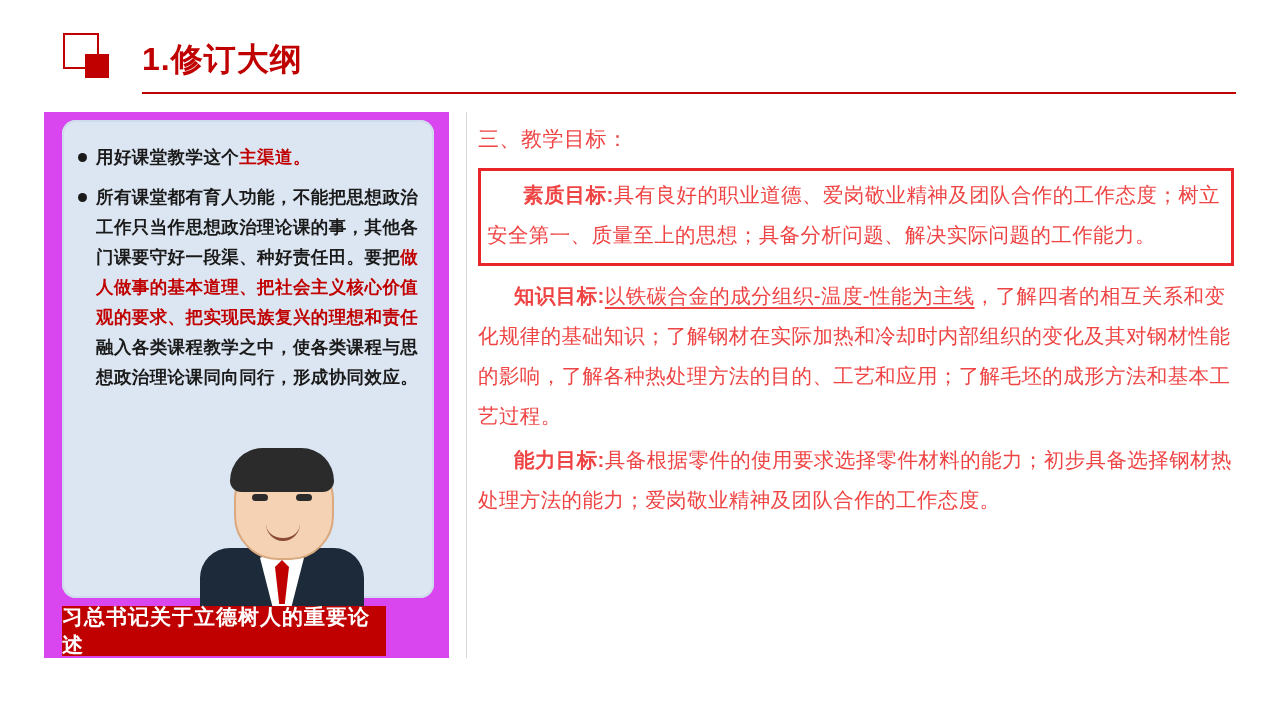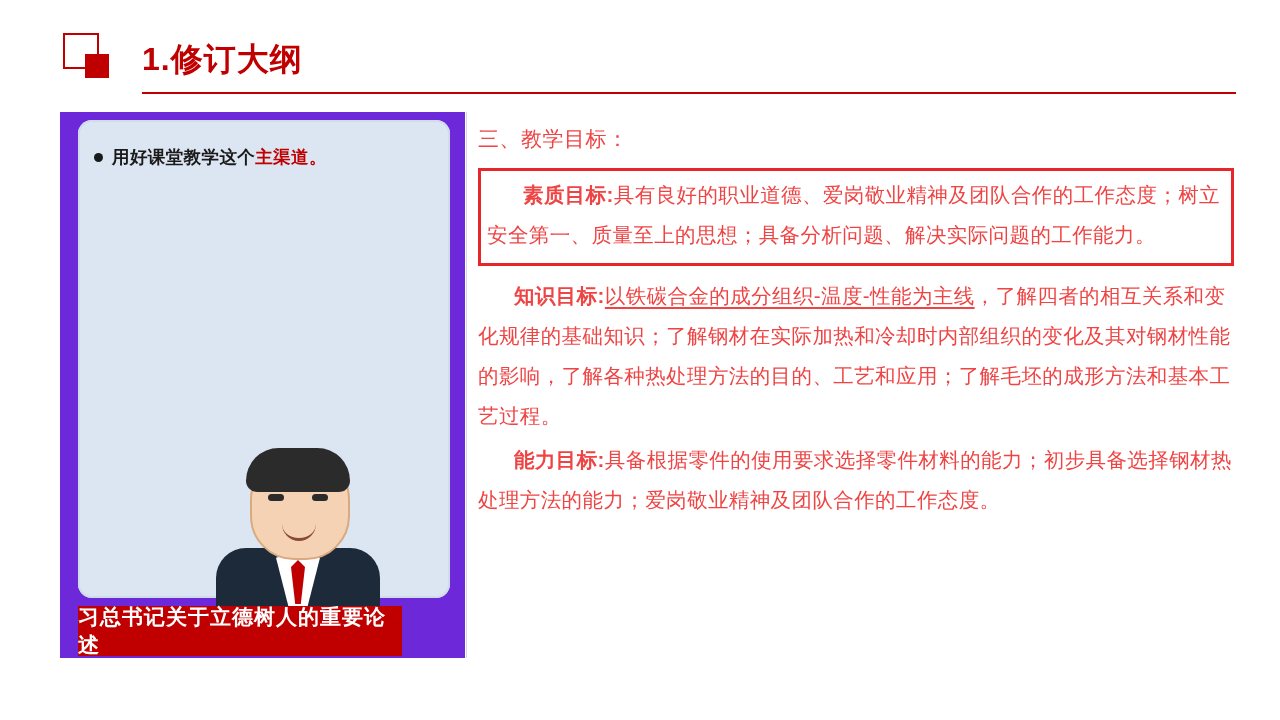--- a/index.html
+++ b/index.html
@@ -62,25 +62,25 @@
     left: 134px;
     top: 92px;
     width: 1094px;
     height: 2px;
     background: #c00000;
   }
 
   
   .left-panel {
     position: absolute;
-    left: 60px;
+    left: 44px;
     top: 112px;
     width: 405px;
     height: 546px;
-    background: #6d28d9;
+    background: #d946ef;
     overflow: hidden;
   }
   .quote-card {
     position: absolute;
     left: 18px;
     top: 8px;
     width: 372px;
     height: 478px;
     background: #dce6f2;
     border-radius: 14px;
@@ -269,20 +269,26 @@
   <div class="quote-card">
     <div class="bullet-list">
 
       <div class="bullet-row">
         <div class="dot"></div>
         <div class="bullet-text">
           <span>用好课堂教学这个</span><span class="hl-red">主渠道。</span>
         </div>
       </div>
 
+      <div class="bullet-row">
+        <div class="dot"></div>
+        <div class="bullet-text">
+          <span>所有课堂都有育人功能，不能把思想政治工作只当作思想政治理论课的事，其他各门课要守好一段渠、种好责任田。要把</span><span class="hl-red">做人做事的基本道理、把社会主义核心价值观的要求、把实现民族复兴的理想和责任</span><span>融入各类课程教学之中，使各类课程与思想政治理论课同向同行，形成协同效应。</span>
+        </div>
+      </div>
 
     </div>
 
     <div class="figure">
       <div class="fig-body"></div>
       <div class="fig-shirt"></div>
       <div class="fig-tie"></div>
       <div class="fig-head"></div>
       <div class="fig-hair"></div>
       <div class="fig-eye l"></div>

